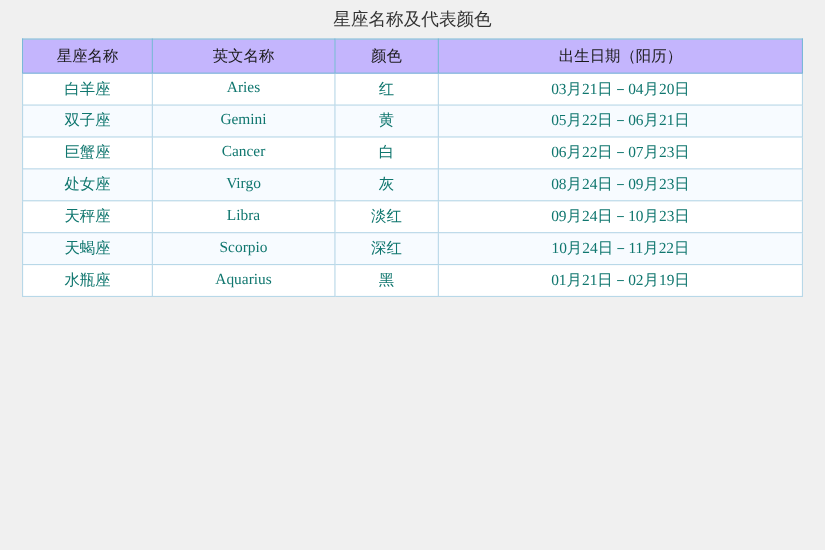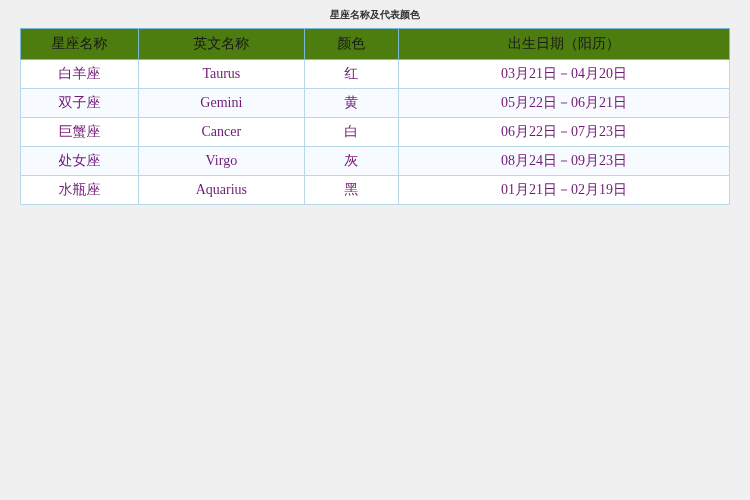--- a/index.html
+++ b/index.html
@@ -13,38 +13,38 @@
       height: 500px;
       background: #f0f0f0;
       font-family: "SimSun", "宋体", serif;
       display: flex;
       flex-direction: column;
       align-items: center;
       overflow: hidden;
     }
 
     .page-title {
-      font-size: 10px;
+      font-size: 16px;
       color: #333;
       margin: 8px 0 6px 0;
-      font-weight: bold;
+      font-weight: normal;
     }
 
     .table-container {
       width: 710px;
     }
 
     table {
       width: 100%;
       border-collapse: collapse;
       font-size: 14px;
     }
 
     thead tr {
-      background-color: #4d7c0f;
+      background-color: #c4b5fd;
       margin-top: 35px;
     }
 
     thead th {
       border: 1px solid #7ab8d8;
       padding: 6px 8px;
       text-align: center;
       font-weight: normal;
       color: #1a1a1a;
     }
@@ -54,21 +54,21 @@
     }
 
     tbody tr:nth-child(even) {
       background-color: #f7fbff;
     }
 
     tbody td {
       border: 1px solid #b8d8e8;
       padding: 5px 8px;
       text-align: center;
-      color: #701a75;
+      color: #0f766e;
     }
 
     .col-zh { width: 100px; }
     .col-en { width: 140px; }
     .col-color { width: 80px; }
     .col-date { width: 280px; }
   </style>
 </head>
 <body>
 
@@ -80,21 +80,21 @@
       <tr>
         <th class="col-zh">星座名称</th>
         <th class="col-en">英文名称</th>
         <th class="col-color">颜色</th>
         <th class="col-date">出生日期（阳历）</th>
       </tr>
     </thead>
     <tbody id="table-body">
     <tr>
           <td>白羊座</td>
-          <td>Taurus</td>
+          <td>Aries</td>
           <td>红</td>
           <td>03月21日－04月20日</td>
         </tr>
         <tr>
           <td>双子座</td>
           <td>Gemini</td>
           <td>黄</td>
           <td>05月22日－06月21日</td>
         </tr>
         <tr>
@@ -103,20 +103,32 @@
           <td>白</td>
           <td>06月22日－07月23日</td>
         </tr>
         <tr>
           <td>处女座</td>
           <td>Virgo</td>
           <td>灰</td>
           <td>08月24日－09月23日</td>
         </tr>
         <tr>
+          <td>天秤座</td>
+          <td>Libra</td>
+          <td>淡红</td>
+          <td>09月24日－10月23日</td>
+        </tr>
+        <tr>
+          <td>天蝎座</td>
+          <td>Scorpio</td>
+          <td>深红</td>
+          <td>10月24日－11月22日</td>
+        </tr>
+        <tr>
           <td>水瓶座</td>
           <td>Aquarius</td>
           <td>黑</td>
           <td>01月21日－02月19日</td>
         </tr>
       </tbody>
   </table>
 </div>
 
 </body></html>

